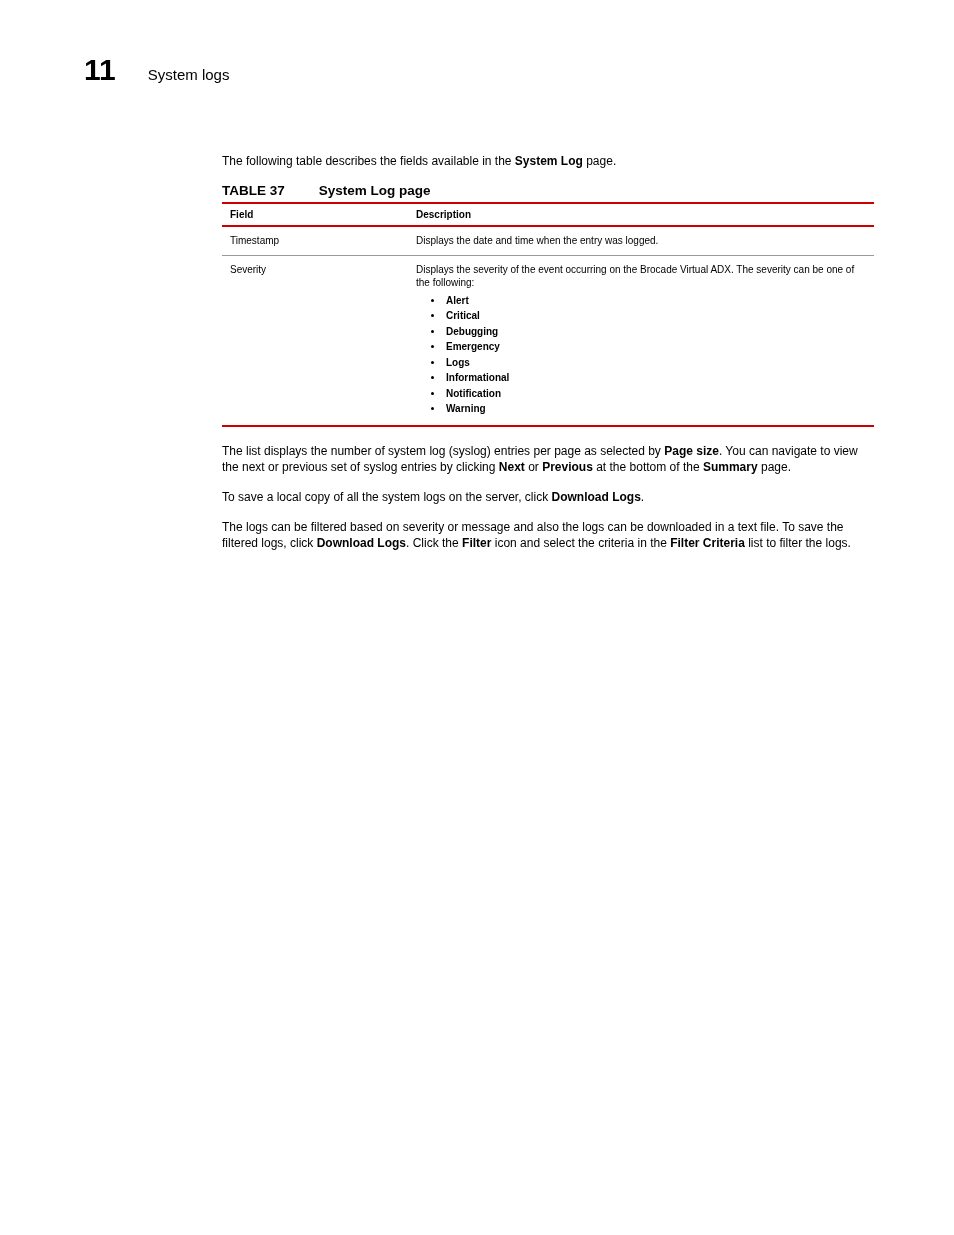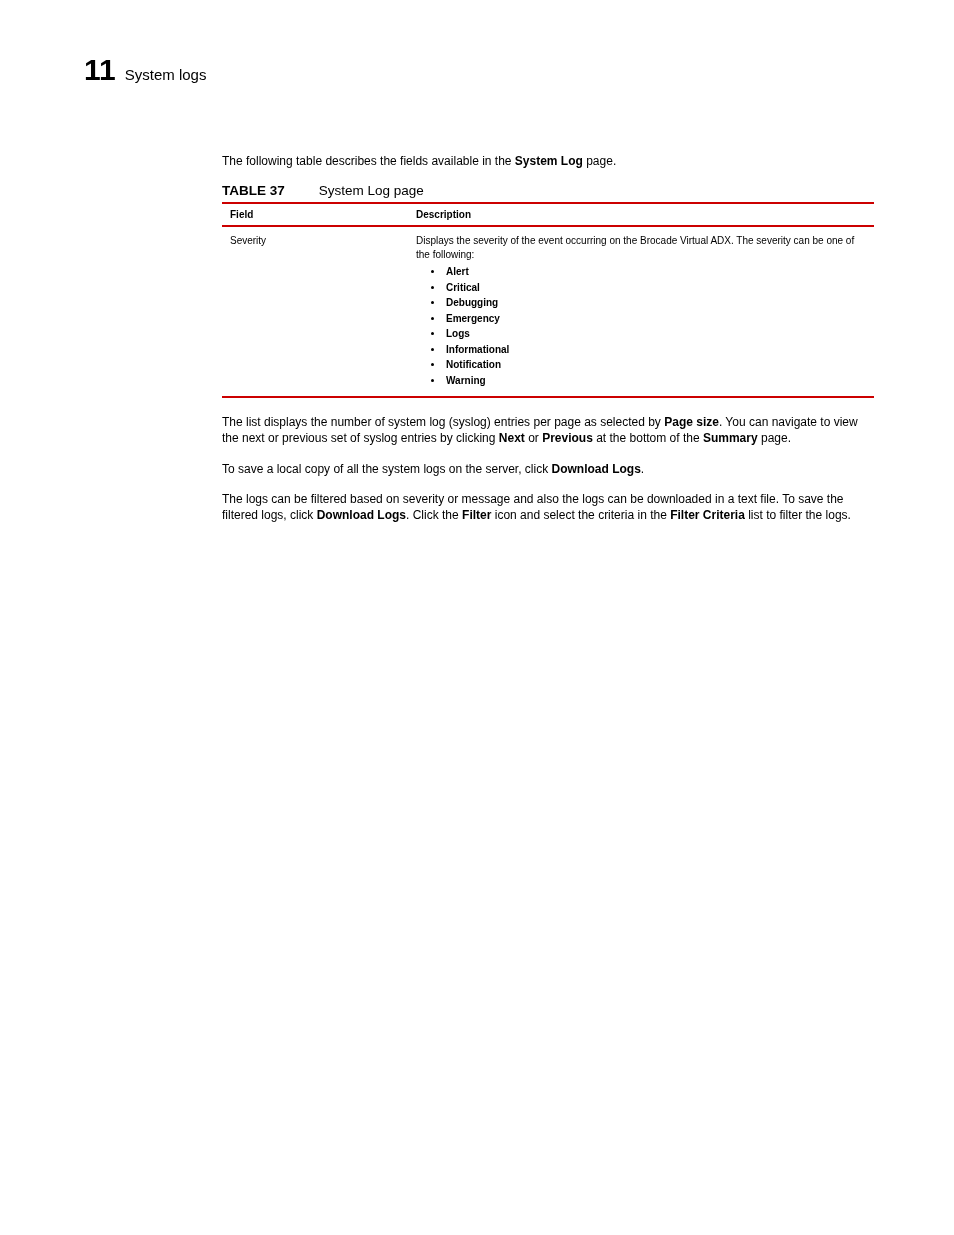--- a/index.html
+++ b/index.html
@@ -14,21 +14,21 @@
   .page {
     width: 954px;
     min-height: 1235px;
     padding: 55px 80px 80px 84px;
     box-sizing: border-box;
     position: relative;
   }
   .header-row {
     display: flex;
     align-items: baseline;
-    gap: 9px;
+    gap: 32px;
     margin-bottom: 68px;
   }
   .chapter-num {
     font-size: 30px;
     font-weight: 700;
     line-height: 1;
   }
   .chapter-title {
     font-size: 15px;
     font-weight: 400;
@@ -41,21 +41,21 @@
     line-height: 1.35;
     margin: 0 0 14px 0;
   }
   .bold { font-weight: 700; }
 
   .table-caption {
     font-size: 13.5px;
     margin: 10px 0 4px 0;
   }
   .table-caption .tnum { font-weight: 700; margin-right: 34px; }
-  .table-caption .ttitle { font-weight: 400; }
+  .table-caption .ttitle { font-weight: 700; }
 
   table.fields {
     width: 100%;
     border-collapse: collapse;
     font-size: 10px;
   }
   table.fields thead tr {
     border-top: 2px solid #c00;
     border-bottom: 2px solid #c00;
   }
@@ -106,20 +106,24 @@
 
     <table class="fields">
       <thead>
         <tr>
           <th class="col-field">Field</th>
           <th>Description</th>
         </tr>
       </thead>
       <tbody>
         <tr>
+          <td>Timestamp</td>
+          <td>Displays the date and time when the entry was logged.</td>
+        </tr>
+        <tr>
           <td>Severity</td>
           <td>
             <span>Displays the severity of the event occurring on the Brocade Virtual ADX. The severity can be one of the following:</span>
             <ul class="sev">
               <li>Alert</li>
               <li>Critical</li>
               <li>Debugging</li>
               <li>Emergency</li>
               <li>Logs</li>
               <li>Informational</li>

